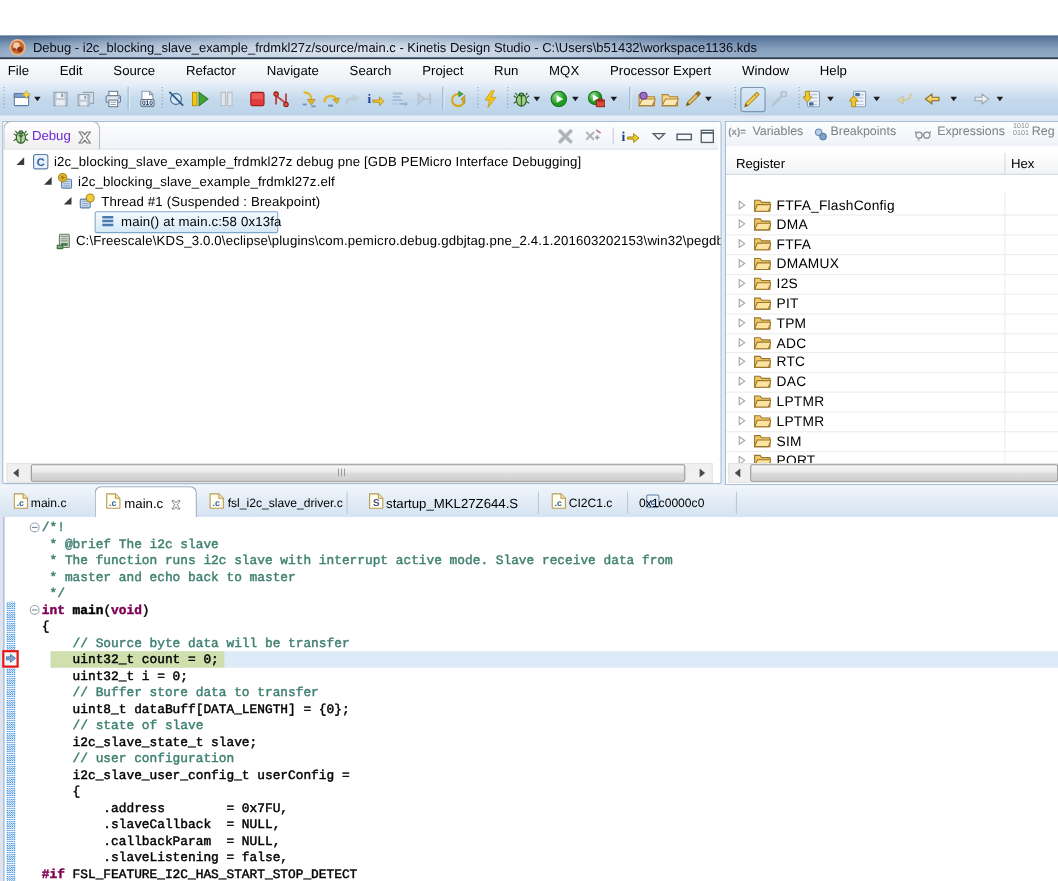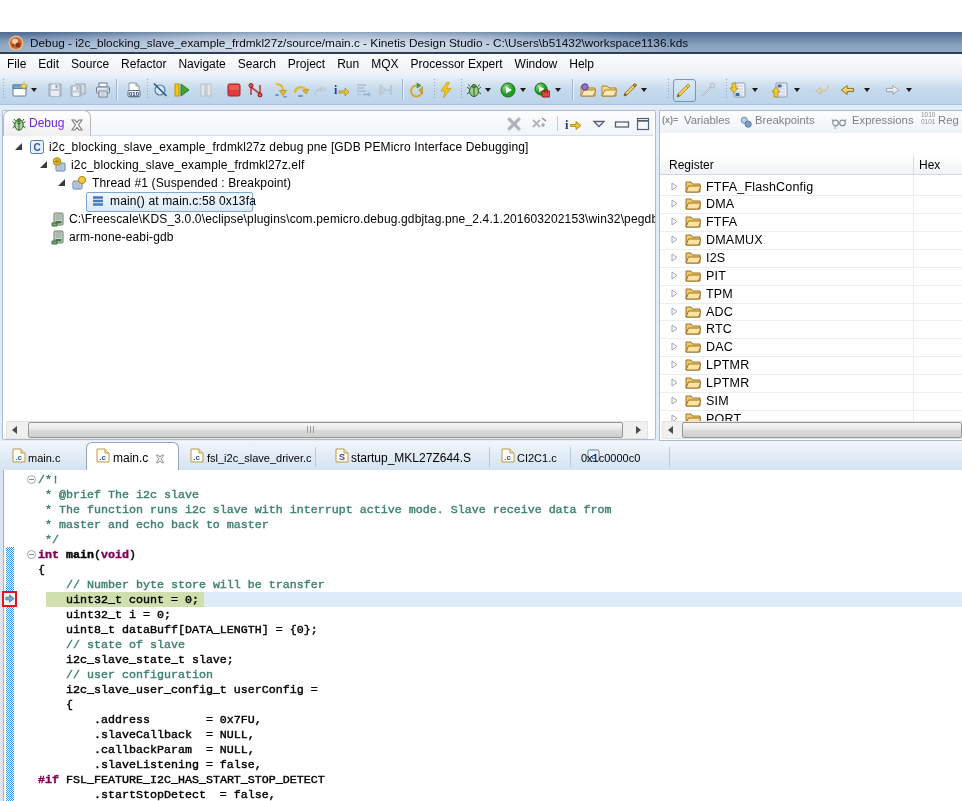--- a/index.html
+++ b/index.html
@@ -32,21 +32,21 @@
 .nicon{position:absolute;width:16px;height:16px;top:1px;}
 #selrow{position:absolute;left:83px;top:0px;width:165px;height:18px;border:1px solid #7da7cc;border-radius:2px;background:linear-gradient(#f3f9fe,#d7e9f8);}
 
 .hscroll{position:absolute;height:16px;background:#f0f0f0;border:1px solid #e3e3e3;}
 .hthumb{position:absolute;top:0px;height:14px;background:linear-gradient(#f7f7f7,#e8e8e8 45%,#d9d9d9 55%,#d0d0d0);border:1px solid #979797;border-radius:2px;}
 .sarrow{position:absolute;top:4px;width:0;height:0;}
 
 #regpanel{left:659px;top:78px;width:303px;height:329px;background:#fff;border:1px solid #a8bcd2;border-right:none;overflow:hidden;}
 #regtabs{left:0;top:0;width:303px;height:22px;background:linear-gradient(#fcfdfe,#eef2f8);color:#7e8082;font-size:11.3px;white-space:nowrap;}
 #archrow{left:0;top:22px;width:303px;height:19px;background:#fff;font-size:11.2px;color:#000;white-space:nowrap;}
-#reghead{left:0;top:44px;width:303px;height:19px;background:linear-gradient(#ffffff,#f1f2f4);border-bottom:1px solid #cfd6de;font-size:12px;color:#000;}
+#reghead{left:0;top:28px;width:303px;height:19px;background:linear-gradient(#ffffff,#f1f2f4);border-bottom:1px solid #cfd6de;font-size:12px;color:#000;}
 .regrow{position:absolute;left:0;width:303px;height:17.85px;border-bottom:1px solid #ededed;font-size:12.5px;letter-spacing:0.2px;}
 .regrow .lbl{position:absolute;left:46px;top:2px;}
 
 #edtabs{left:0;top:409px;width:962px;height:29px;background:linear-gradient(#f2f6fb,#dce8f4 70%,#d5e3f2);border-bottom:1px solid #c5d4e5;}
 .etab{position:absolute;top:3px;height:26px;font-size:11px;color:#000;}
 .etabsep{position:absolute;top:6px;width:1px;height:20px;background:#b9c9db;}
 #atab{position:absolute;left:86px;top:1px;width:91px;height:28px;background:#fff;border:1px solid #95a6ba;border-bottom:none;border-radius:6px 6px 0 0;}
 .ficon{position:absolute;top:7px;width:14px;height:15px;}
 
 #editor{left:0;top:438px;width:962px;height:363px;background:#fff;overflow:hidden;}
@@ -60,21 +60,21 @@
 .fold{position:absolute;width:9px;height:9px;border:1px solid #9aa8b8;border-radius:50%;background:#fff;box-sizing:border-box;}
 .fold::after{content:"";position:absolute;left:1px;top:3px;width:5px;height:1px;background:#7a8a9a;}
 </style>
 </head>
 <body>
 <div id="app">
   <div class="abs" id="titlebar"></div>
   <div class="abs" id="titleglow"></div>
   <div class="abs" id="titletext">Debug - i2c_blocking_slave_example_frdmkl27z/source/main.c - Kinetis Design Studio - C:\Users\b51432\workspace1136.kds</div>
   <div class="abs" id="appicon"></div>
-  <div class="abs" id="menubar" style="padding-left:1px;">
+  <div class="abs" id="menubar" style="padding-left:1px;gap:16px;">
       <span>File</span>
       <span>Edit</span>
       <span>Source</span>
       <span>Refactor</span>
       <span>Navigate</span>
       <span>Search</span>
       <span>Project</span>
       <span>Run</span>
       <span>MQX</span>
       <span>Processor Expert</span>
@@ -352,29 +352,20 @@
       <div class="lbl" style="left:107px">main() at main.c:58 0x13fa</div>
     </div>
     <div class="trow" style="top:99px">
       <svg class="nicon" style="left:48px" viewBox="0 0 16 16">
           <rect x="3" y="2" width="9" height="12" rx="1" fill="#cdd6cd" stroke="#6b7b6b"></rect>
           <path d="M4.5 4h6M4.5 6h6M4.5 8h6" stroke="#8a9a8a" stroke-width="1"></path>
           <rect x="4.5" y="10" width="6" height="2.5" fill="#4a7a4a"></rect>
           <path d="M1 12 L6 12 L6 15 L1 15Z" fill="#7aa87a" stroke="#3c6e3c"></path>
         </svg>
       <div class="lbl" style="left:66px">C:\Freescale\KDS_3.0.0\eclipse\plugins\com.pemicro.debug.gdbjtag.pne_2.4.1.201603202153\win32\pegdbserv</div>
-    </div>
-    <div class="trow" style="top:117px">
-      <svg class="nicon" style="left:48px" viewBox="0 0 16 16">
-          <rect x="3" y="2" width="9" height="12" rx="1" fill="#cdd6cd" stroke="#6b7b6b"></rect>
-          <path d="M4.5 4h6M4.5 6h6M4.5 8h6" stroke="#8a9a8a" stroke-width="1"></path>
-          <rect x="4.5" y="10" width="6" height="2.5" fill="#4a7a4a"></rect>
-          <path d="M1 12 L6 12 L6 15 L1 15Z" fill="#7aa87a" stroke="#3c6e3c"></path>
-        </svg>
-      <div class="lbl" style="left:66px">arm-none-eabi-gdb</div>
     </div>
 
     <div class="hscroll" style="left:3px;top:310px;width:640px;">
       <div class="sarrow" style="left:5px;border-top:4px solid transparent;border-bottom:4px solid transparent;border-right:5px solid #4a4a4a;"></div>
       <div class="hthumb" style="left:21px;width:593px;"></div>
       <div class="abs" style="left:300px;top:4px;width:8px;height:7px;background-image:repeating-linear-gradient(90deg,#9a9a9a 0 1px,transparent 1px 3px);"></div>
       <div class="sarrow" style="left:629px;border-top:4px solid transparent;border-bottom:4px solid transparent;border-left:5px solid #4a4a4a;"></div>
     </div>
   </div>
   <div class="abs" id="regpanel">
@@ -597,23 +588,24 @@
   <div class="abs" id="editor">
     <div class="abs" style="left:46px;top:122px;width:916px;height:15px;background:#ddeaf8;"></div>
     <div class="abs" style="left:46px;top:122px;width:158px;height:15px;background:#cfe0ae;"></div>
     <pre class="code" style="top:3px;margin:0;"><span class="cm">/*!
  * @brief The i2c slave
  * The function runs i2c slave with interrupt active mode. Slave receive data from
  * master and echo back to master
  */</span>
 <span class="kw">int</span> <span class="bd">main</span>(<span class="kw">void</span>)
 {
-    <span class="cm">// Number byte store will be transfer</span>
+    <span class="cm">// Source byte data will be transfer</span>
     uint32_t count = 0;
     uint32_t i = 0;
+    <span class="cm">// Buffer store data to transfer</span>
     uint8_t dataBuff[DATA_LENGTH] = {0};
     <span class="cm">// state of slave</span>
     i2c_slave_state_t slave;
     <span class="cm">// user configuration</span>
     i2c_slave_user_config_t userConfig =
     {
         .address        = 0x7FU,
         .slaveCallback  = NULL,
         .callbackParam  = NULL,
         .slaveListening = false,

